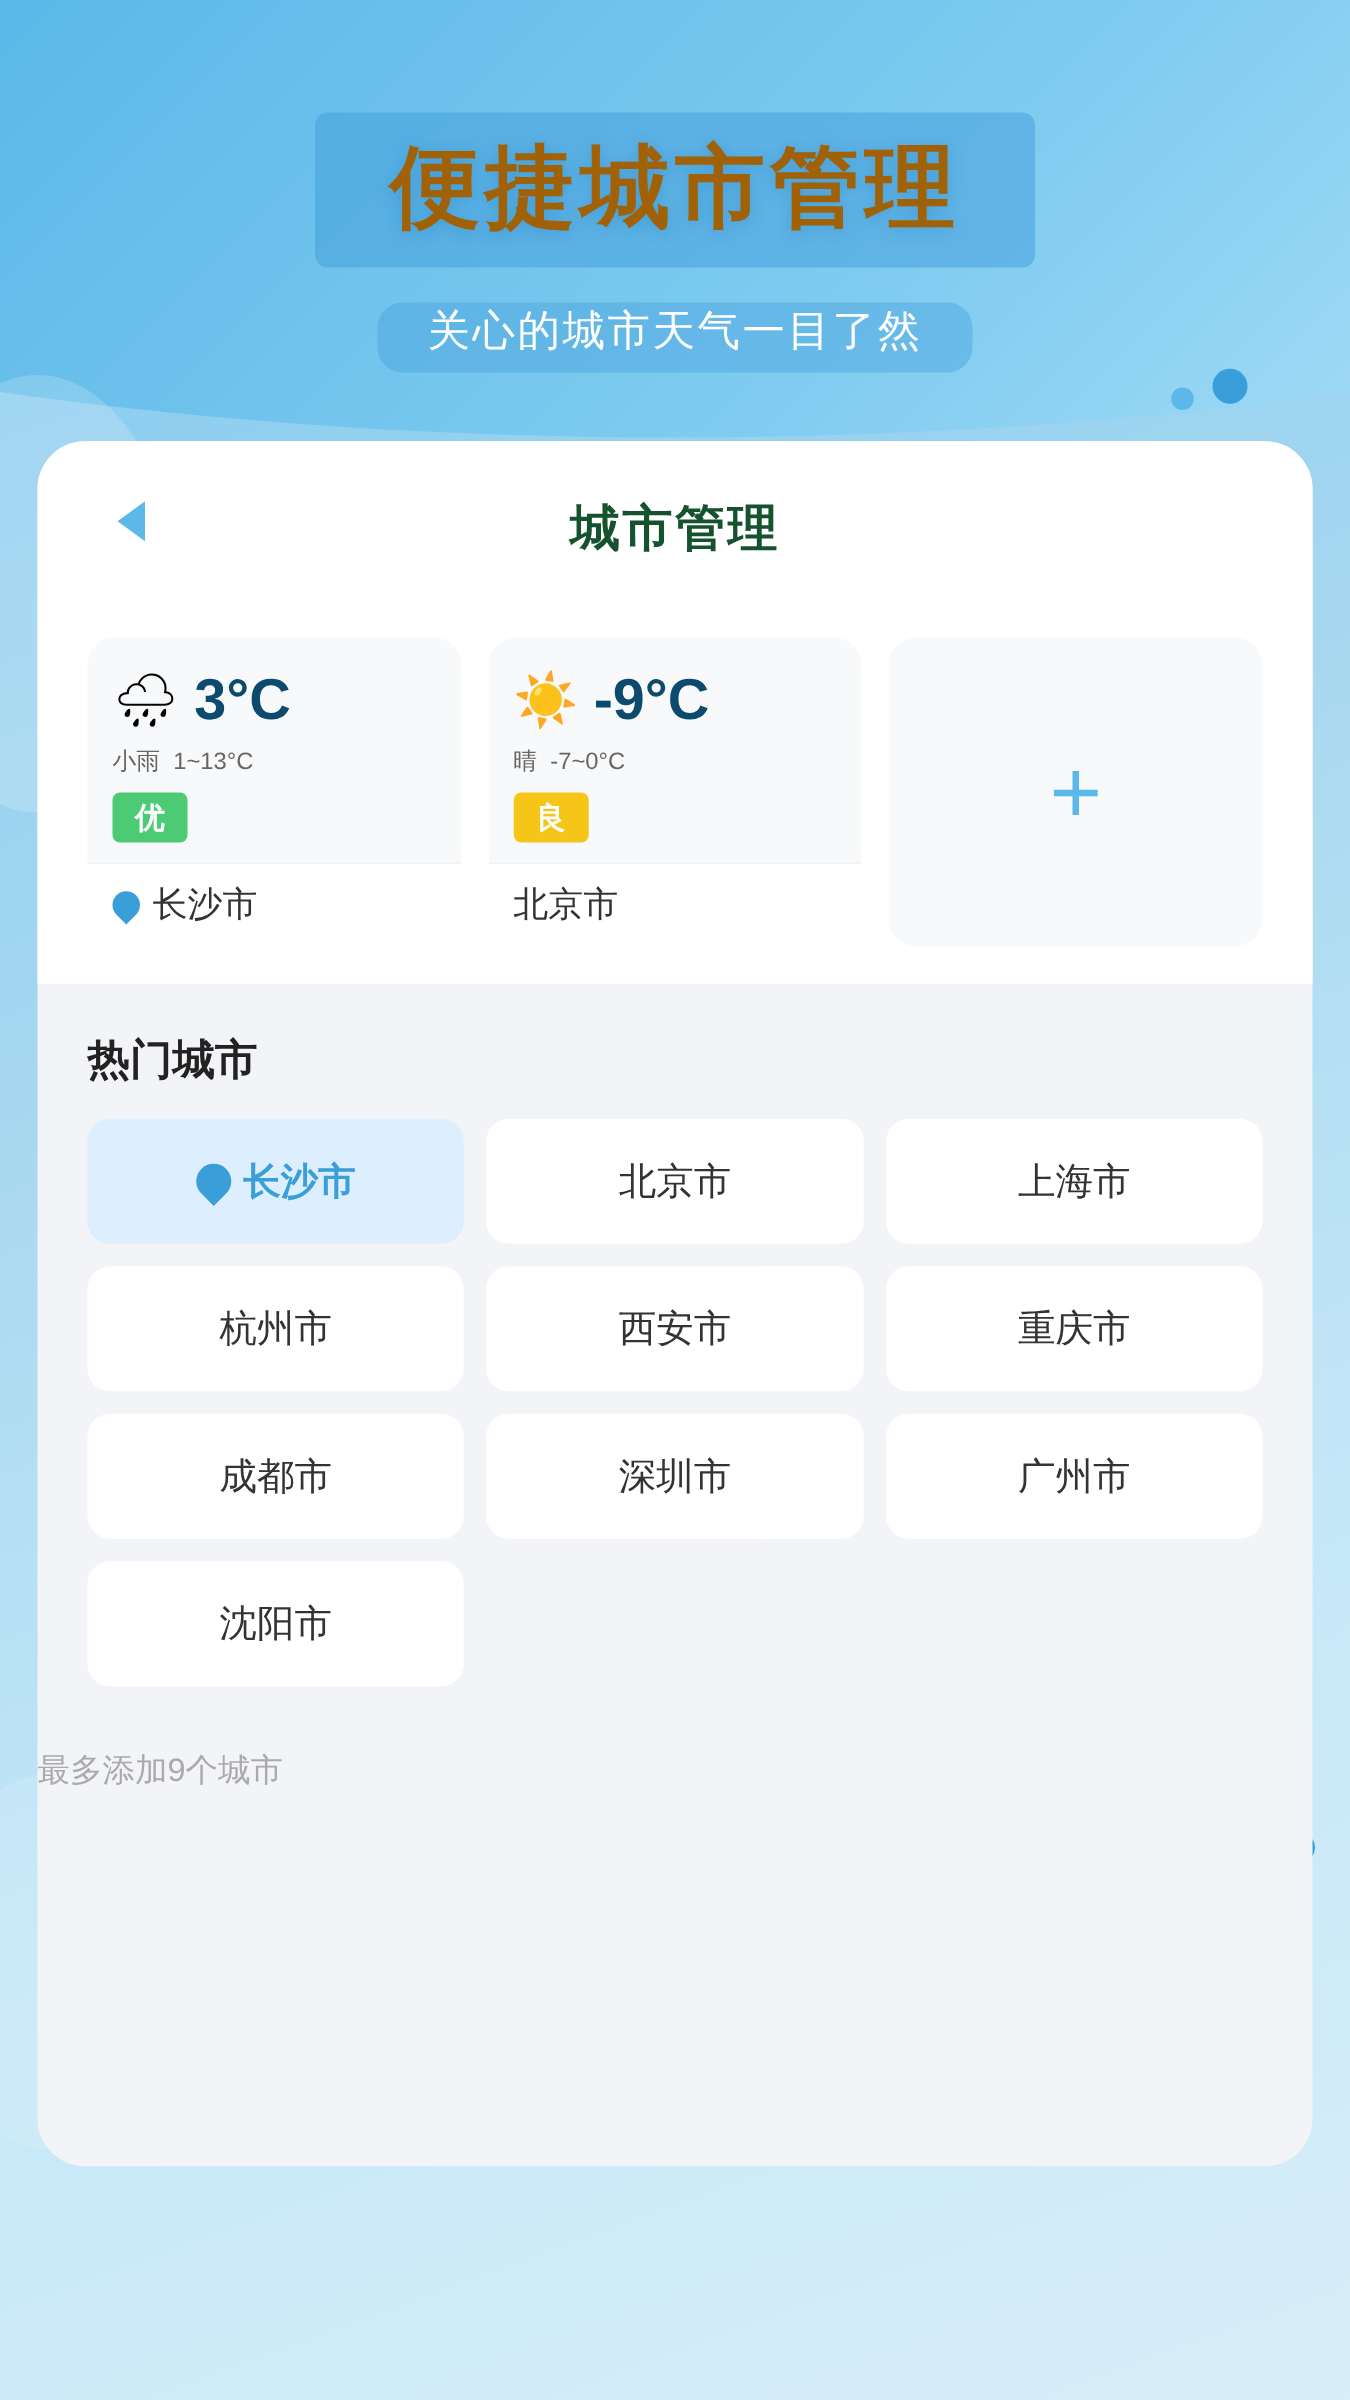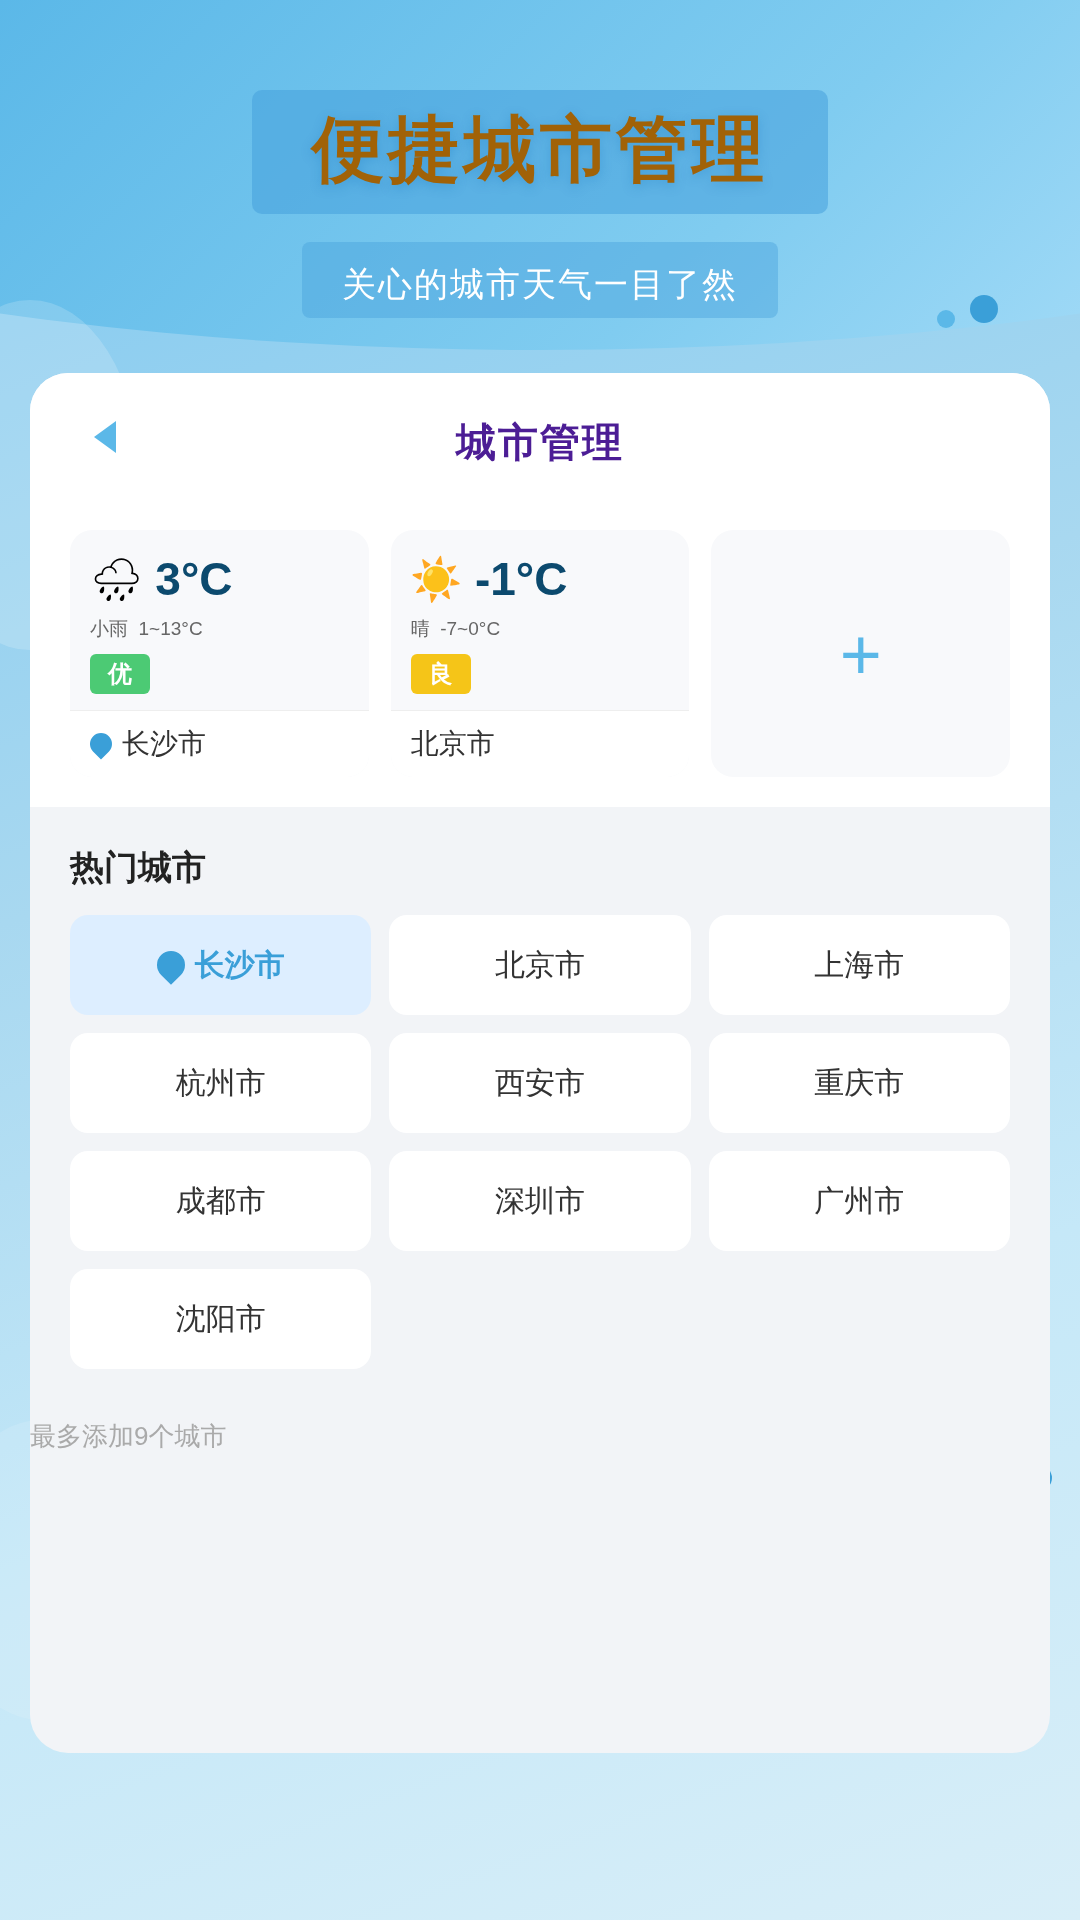--- a/index.html
+++ b/index.html
@@ -80,22 +80,22 @@
     .header-title {
       font-size: 72px;
       font-weight: 800;
       color: #a16207;
       letter-spacing: 4px;
       text-shadow: 0 3px 12px rgba(0,100,180,0.25);
     }
     .header-subtitle-bg {
       display: inline-block;
       background: rgba(70, 160, 220, 0.42);
-      border-radius: 8px;
-      padding: 20px 40px 10px;
+      border-radius: 20px;
+      padding: 0 40px 10px;
     }
     .header-subtitle {
       font-size: 34px;
       color: #fff;
       font-weight: 400;
       letter-spacing: 2px;
     }
 
     
     .main-card {
@@ -129,21 +129,21 @@
     }
     .back-icon {
       width: 0; height: 0;
       border-top: 16px solid transparent;
       border-bottom: 16px solid transparent;
       border-right: 22px solid #5bb8e8;
     }
     .card-title {
       font-size: 40px;
       font-weight: 600;
-      color: #4c1d95;
+      color: #14532d;
       letter-spacing: 2px;
     }
 
     
     .city-cards-row {
       display: flex;
       gap: 22px;
       padding: 30px 40px 30px;
       background: #fff;
     }
@@ -316,21 +316,21 @@
       <div class="city-name-row">
         <div class="location-dot"></div>
         <span class="city-name-text">长沙市</span>
       </div>
     </div>
 
     <div class="city-weather-card">
       <div class="city-weather-top">
         <div class="weather-temp-row">
           <span class="weather-icon">☀️</span>
-          <span class="weather-temp">-1°C</span>
+          <span class="weather-temp">-9°C</span>
         </div>
         <div class="weather-desc-row">晴&nbsp;&nbsp;-7~0°C</div>
         <span class="quality-badge quality-medium">良</span>
       </div>
       <div class="city-name-row">
         <span class="city-name-text">北京市</span>
       </div>
     </div>
 
     <div class="add-city-card">

